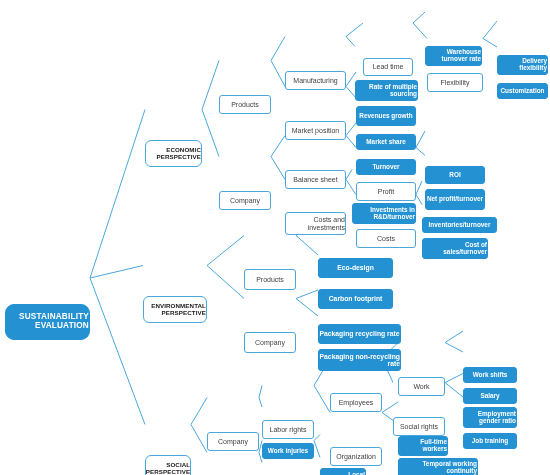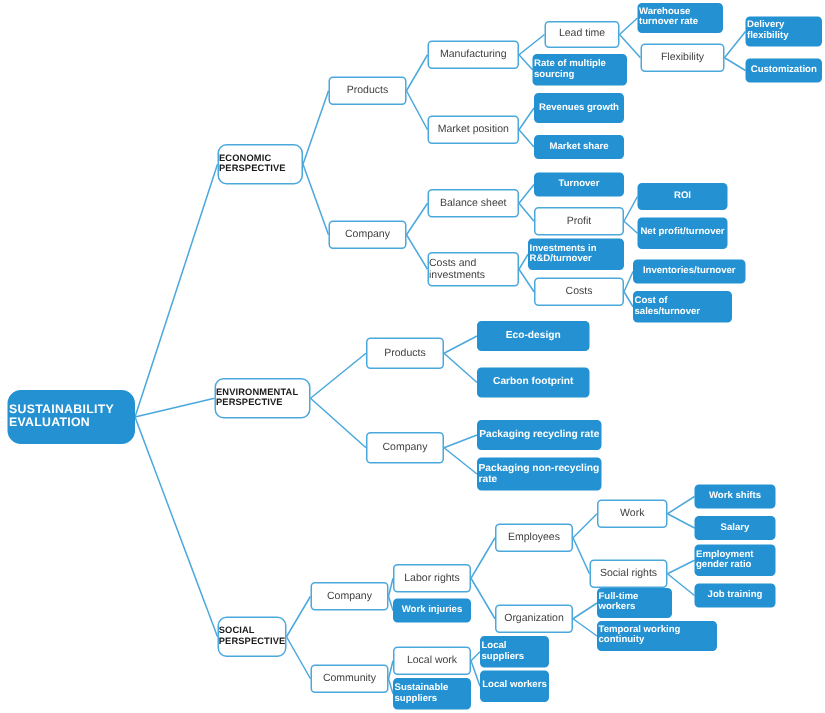--- a/index.html
+++ b/index.html
@@ -8,23 +8,24 @@
     width:550px;height:475px;
     background:#ffffff;
     overflow:hidden;
     font-family:"Liberation Sans", sans-serif;
   }
   #links{position:absolute;left:0;top:0;width:550px;height:475px;pointer-events:none;}
   .node{
     position:absolute;
     box-sizing:border-box;
     display:flex;align-items:center;justify-content:center;
-    text-align:left;
+    text-align:right;
     line-height:1.08;
     border-radius:3px;
+    margin-top:44px;
   }
   .node.white{
     background:#ffffff;
     border:1px solid #4aa8dd;
     color:#3f3f3f;
     font-weight:400;
   }
   .node.blue{
     background:#2391d2;
     border:1px solid #2391d2;

